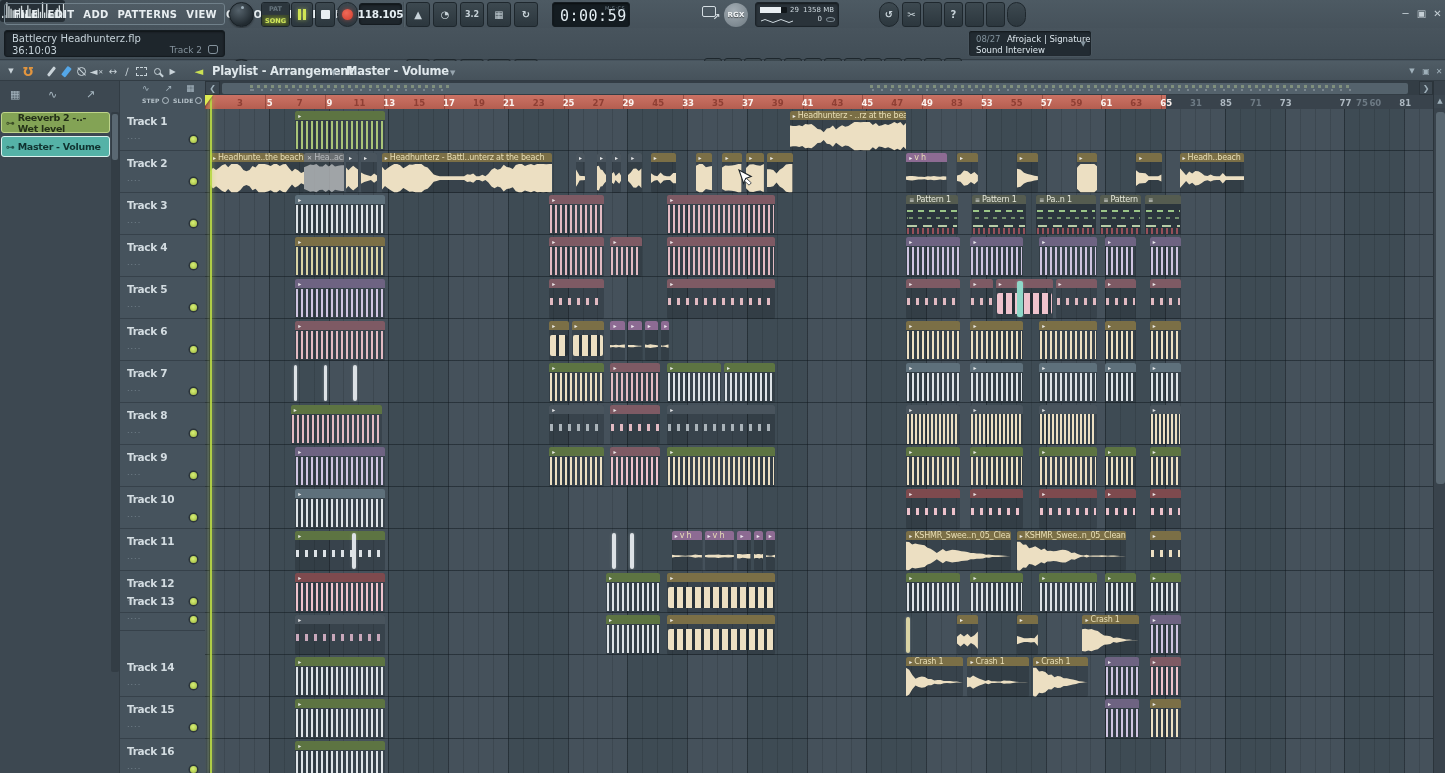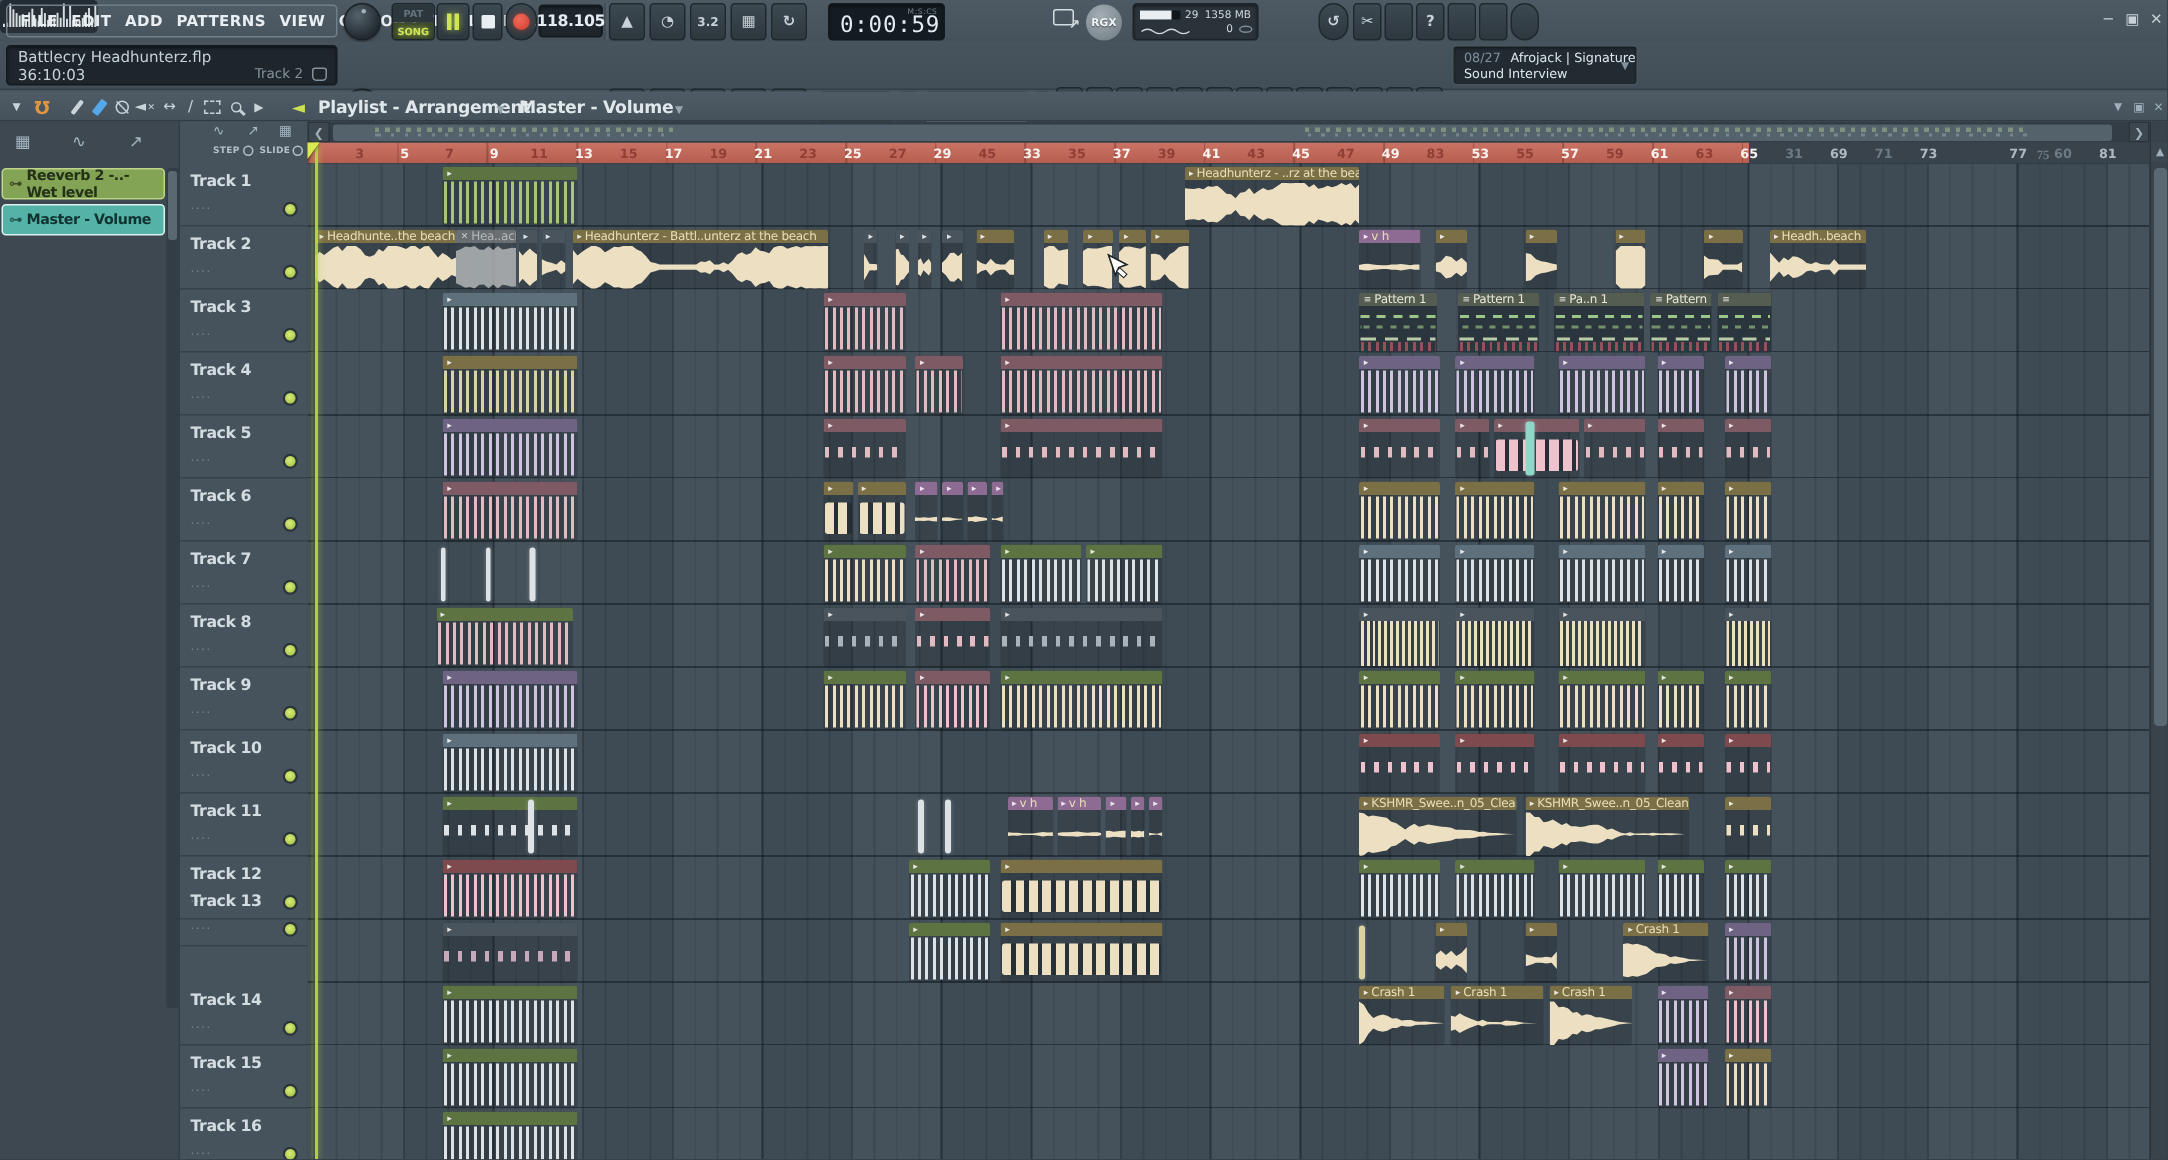--- a/index.html
+++ b/index.html
@@ -566,24 +566,24 @@
             <span class="tl-num bright" style="left: 722.12px;">49</span>
             <span class="tl-num" style="left: 752px;">83</span>
             <span class="tl-num bright" style="left: 781.88px;">53</span>
             <span class="tl-num" style="left: 811.76px;">55</span>
             <span class="tl-num bright" style="left: 841.64px;">57</span>
             <span class="tl-num" style="left: 871.52px;">59</span>
             <span class="tl-num bright" style="left: 901.4px;">61</span>
             <span class="tl-num" style="left: 931.28px;">63</span>
             <span class="tl-num bright" style="left: 961.16px;">65</span>
             <span class="tl-num far" style="left: 991.04px;">31</span>
-            <span class="tl-num bright far" style="left: 1020.92px;">69</span>
+            <span class="tl-num bright far" style="left: 1020.92px;">85</span>
             <span class="tl-num far" style="left: 1050.8px;">71</span>
             <span class="tl-num bright far" style="left: 1080.68px;">73</span>
-            <span class="tl-num far" style="left: 1157px; font-family: Liberation Serif, serif;">75</span>
+            <span class="tl-num far" style="left: 1157px;">75</span>
             <span class="tl-num bright far" style="left: 1140.44px;">77</span>
             <span class="tl-num far" style="left: 1170.32px;">60</span>
             <span class="tl-num bright far" style="left: 1200.2px;">81</span>
           </div>
       </div>
       <div id="ph-tri"></div>
       <div id="tracks">
         <div id="clips">
             <div class="clip" style="left: 90.158px; top: 1.5px; width: 89.64px;">
               <div class="chead" style="background: rgb(93, 116, 66);">

